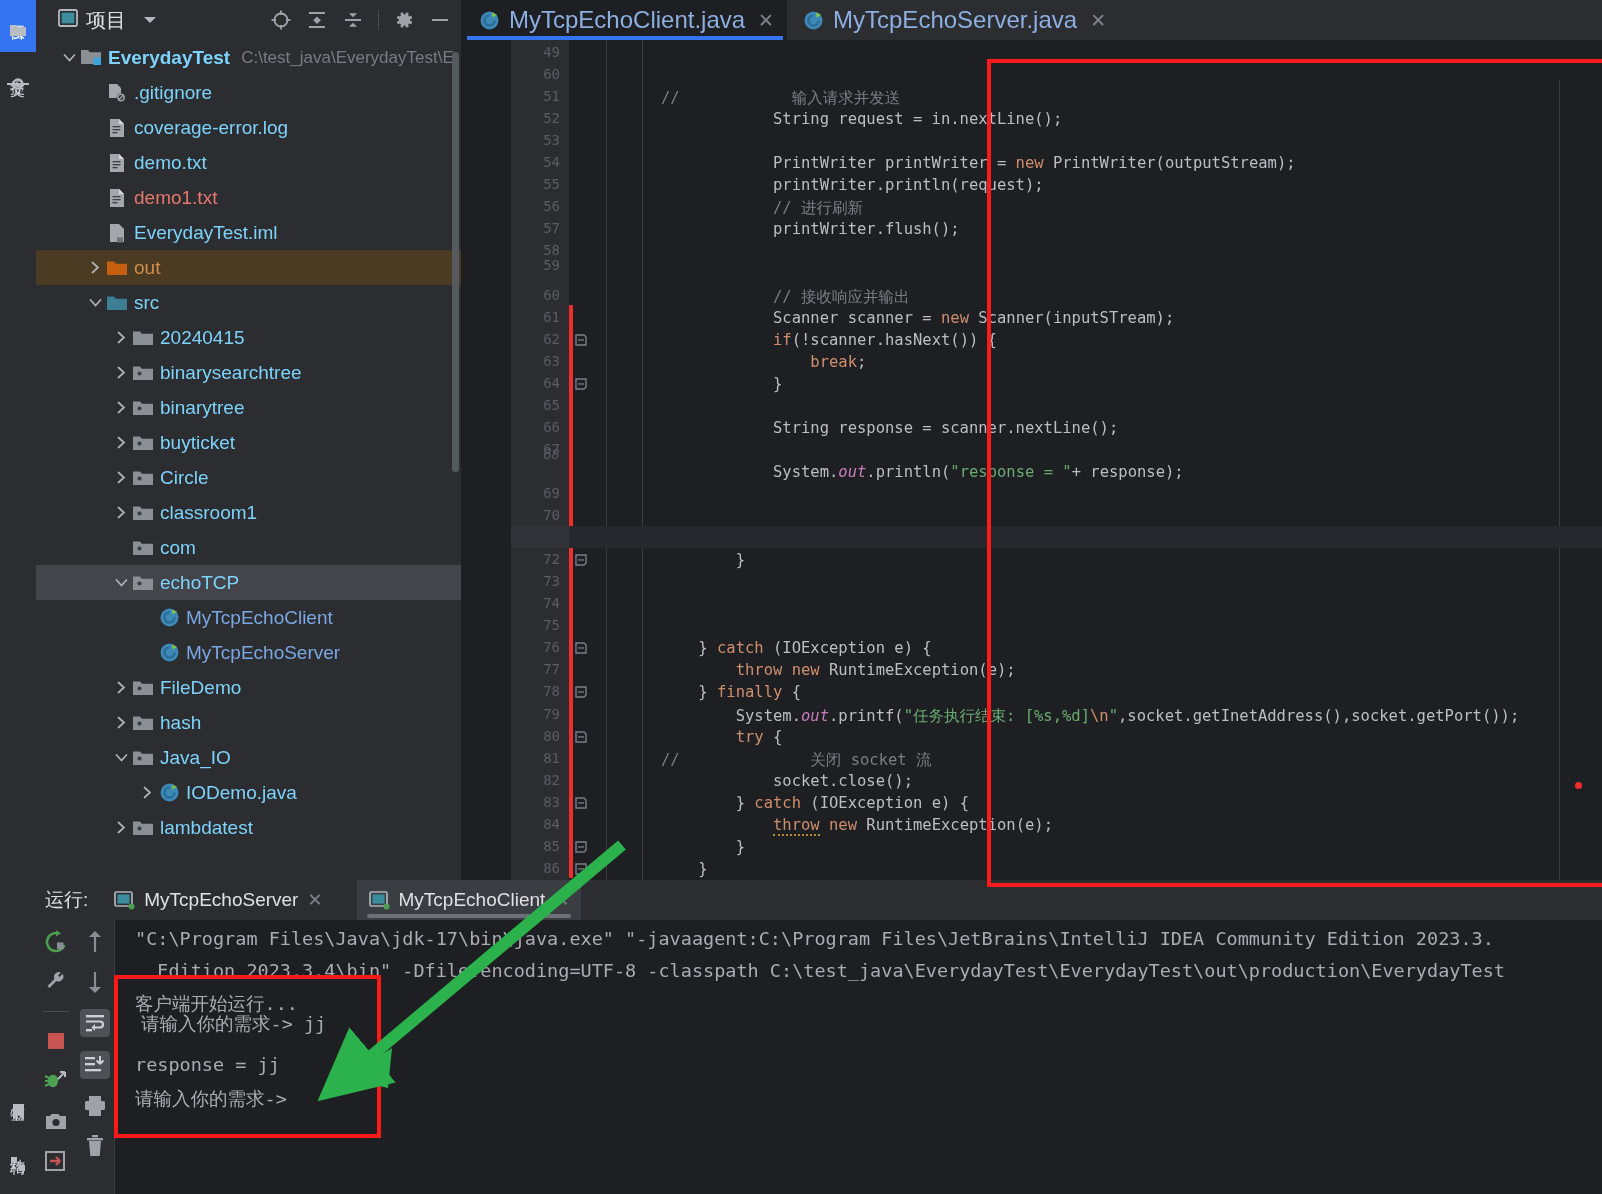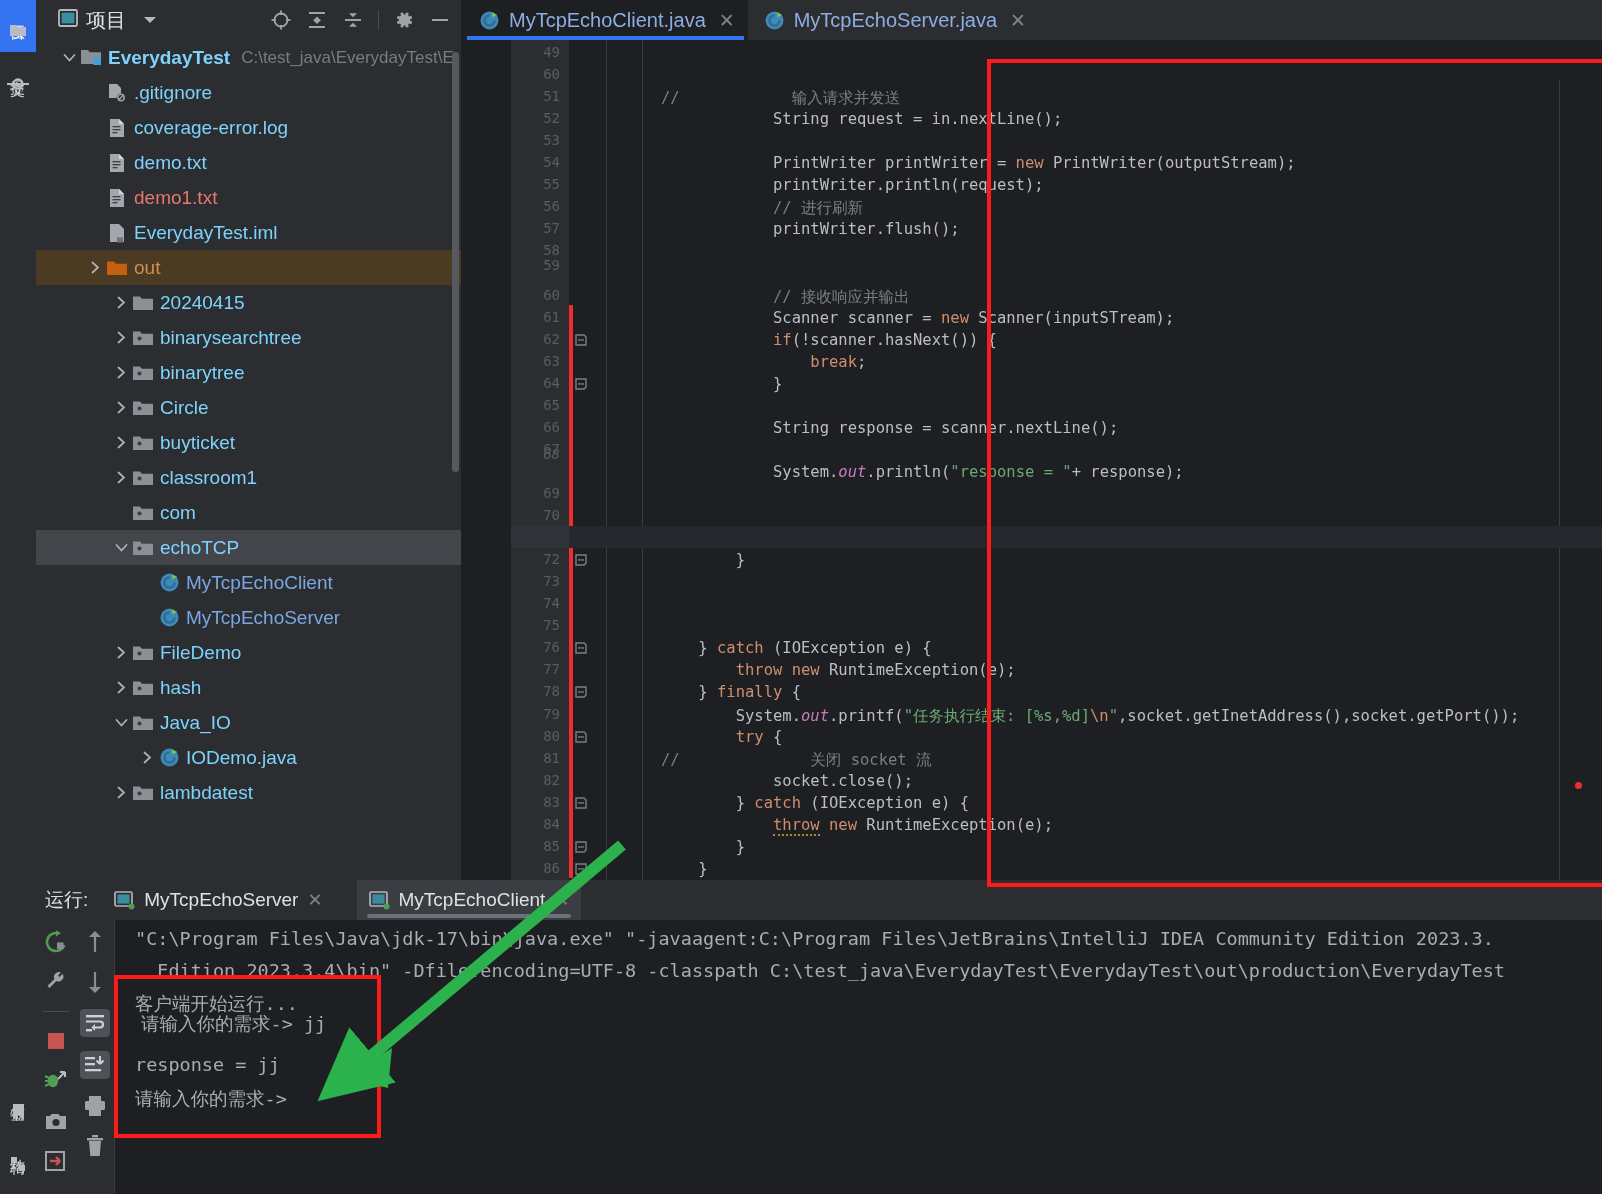--- a/index.html
+++ b/index.html
@@ -45,21 +45,21 @@
   
   #tree-scroll{position:absolute;right:2px;top:52px;width:7px;height:420px;background:#56595e;border-radius:4px;}
   #panel-divider{position:absolute;left:461px;top:0;width:2px;height:880px;background:#1e1f22;}
 
   
   #editor-area{position:absolute;left:463px;top:0;right:0;height:880px;background:#1e1f22;}
   #tabbar{height:40px;background:#2b2d30;display:flex;align-items:stretch;}
   .tab{display:flex;align-items:center;gap:9px;padding:0 13px 0 16px;position:relative;cursor:default;}
   .tab.active{background:#1e1f22;}
   .tab.active:after{content:"";position:absolute;left:4px;right:4px;bottom:0;height:4px;background:#3574f0;}
-  .tab .tname{font-size:20px;color:#8caee0;}
+  .tab .tname{font-size:24px;color:#8caee0;}
   .tab .tclose{font-size:19px;color:#7f8289;margin-left:4px;}
   .jicon{width:21px;height:21px;flex:0 0 21px;}
 
   #code-wrap{position:absolute;top:40px;left:0;right:0;bottom:0;background:#1e1f22;overflow:hidden;margin-left:48px;}
   #gutter{position:absolute;left:0;top:0;width:58px;bottom:0;background:#2b2d30;}
   .ln{position:absolute;right:9px;font-size:14px;color:#5a5d63;font-family:"DejaVu Sans Mono","Liberation Mono",monospace;}
   .ln.cur{color:#cfd2d6;font-weight:bold;}
   #cur-line-band{position:absolute;left:0;right:0;height:22px;background:#26282e;}
   #cur-line-gut{position:absolute;left:0;width:58px;height:22px;background:#313338;}
   #err-stripe{position:absolute;left:58px;top:0;width:4px;background:#ef2d2d;}
@@ -288,20 +288,34 @@
           </svg>
         </div>
         <div class="ic">
           <svg width="22" height="18" viewBox="0 0 22 18">
             <path d="M1 2.5h7l1.8 2.3H21V16H1z" fill="#c4600f"></path>
           </svg>
         </div>
         <span class="nm orange">out</span>
       </div>
       <div class="row">
+        <div style="width: 48px; flex: 0 0 48px;"></div>
+        <div class="tw">
+          <svg width="13" height="11" viewBox="0 0 13 11">
+            <path d="M1.5 3L6.5 8.5L11.5 3" fill="none" stroke="#b0b4ba" stroke-width="1.7" stroke-linecap="round"></path>
+          </svg>
+        </div>
+        <div class="ic">
+          <svg width="22" height="18" viewBox="0 0 22 18">
+            <path d="M1 2.5h7l1.8 2.3H21V16H1z" fill="#3c7e94"></path>
+          </svg>
+        </div>
+        <span class="nm">src</span>
+      </div>
+      <div class="row">
         <div style="width: 74px; flex: 0 0 74px;"></div>
         <div class="tw">
           <svg width="11" height="13" viewBox="0 0 11 13">
             <path d="M2.5 1.5L8 6.5L2.5 11.5" fill="none" stroke="#b0b4ba" stroke-width="1.7" stroke-linecap="round"></path>
           </svg>
         </div>
         <div class="ic">
           <svg width="22" height="18" viewBox="0 0 22 18">
             <path d="M1 2.5h7l1.8 2.3H21V16H1z" fill="#8b8f96"></path>
           </svg>
@@ -344,36 +358,36 @@
           <svg width="11" height="13" viewBox="0 0 11 13">
             <path d="M2.5 1.5L8 6.5L2.5 11.5" fill="none" stroke="#b0b4ba" stroke-width="1.7" stroke-linecap="round"></path>
           </svg>
         </div>
         <div class="ic">
           <svg width="22" height="18" viewBox="0 0 22 18">
             <path d="M1 2.5h7l1.8 2.3H21V16H1z" fill="#8b8f96"></path>
             <circle cx="7.5" cy="9.5" r="2.1" fill="#3c3f43"></circle>
           </svg>
         </div>
+        <span class="nm">buyticket</span>
+      </div>
+      <div class="row">
+        <div style="width: 74px; flex: 0 0 74px;"></div>
+        <div class="tw">
+          <svg width="11" height="13" viewBox="0 0 11 13">
+            <path d="M2.5 1.5L8 6.5L2.5 11.5" fill="none" stroke="#b0b4ba" stroke-width="1.7" stroke-linecap="round"></path>
+          </svg>
+        </div>
+        <div class="ic">
+          <svg width="22" height="18" viewBox="0 0 22 18">
+            <path d="M1 2.5h7l1.8 2.3H21V16H1z" fill="#8b8f96"></path>
+            <circle cx="7.5" cy="9.5" r="2.1" fill="#3c3f43"></circle>
+          </svg>
+        </div>
         <span class="nm">Circle</span>
-      </div>
-      <div class="row">
-        <div style="width: 74px; flex: 0 0 74px;"></div>
-        <div class="tw">
-          <svg width="11" height="13" viewBox="0 0 11 13">
-            <path d="M2.5 1.5L8 6.5L2.5 11.5" fill="none" stroke="#b0b4ba" stroke-width="1.7" stroke-linecap="round"></path>
-          </svg>
-        </div>
-        <div class="ic">
-          <svg width="22" height="18" viewBox="0 0 22 18">
-            <path d="M1 2.5h7l1.8 2.3H21V16H1z" fill="#8b8f96"></path>
-            <circle cx="7.5" cy="9.5" r="2.1" fill="#3c3f43"></circle>
-          </svg>
-        </div>
-        <span class="nm">buyticket</span>
       </div>
       <div class="row">
         <div style="width: 74px; flex: 0 0 74px;"></div>
         <div class="tw">
           <svg width="11" height="13" viewBox="0 0 11 13">
             <path d="M2.5 1.5L8 6.5L2.5 11.5" fill="none" stroke="#b0b4ba" stroke-width="1.7" stroke-linecap="round"></path>
           </svg>
         </div>
         <div class="ic">
           <svg width="22" height="18" viewBox="0 0 22 18">

